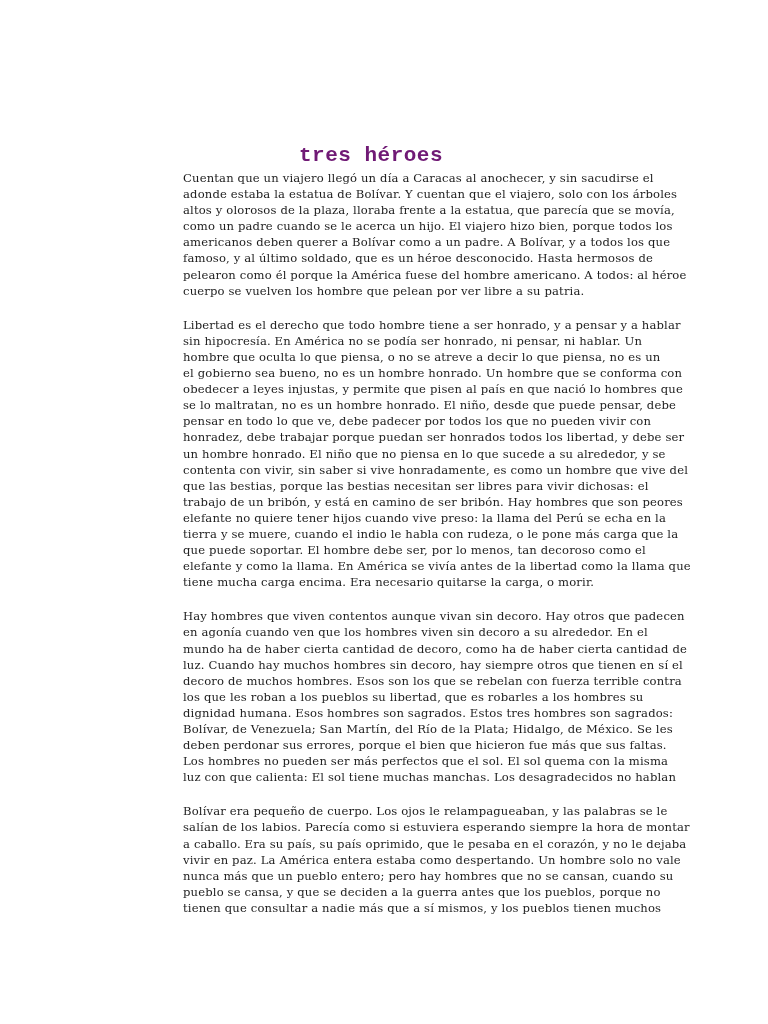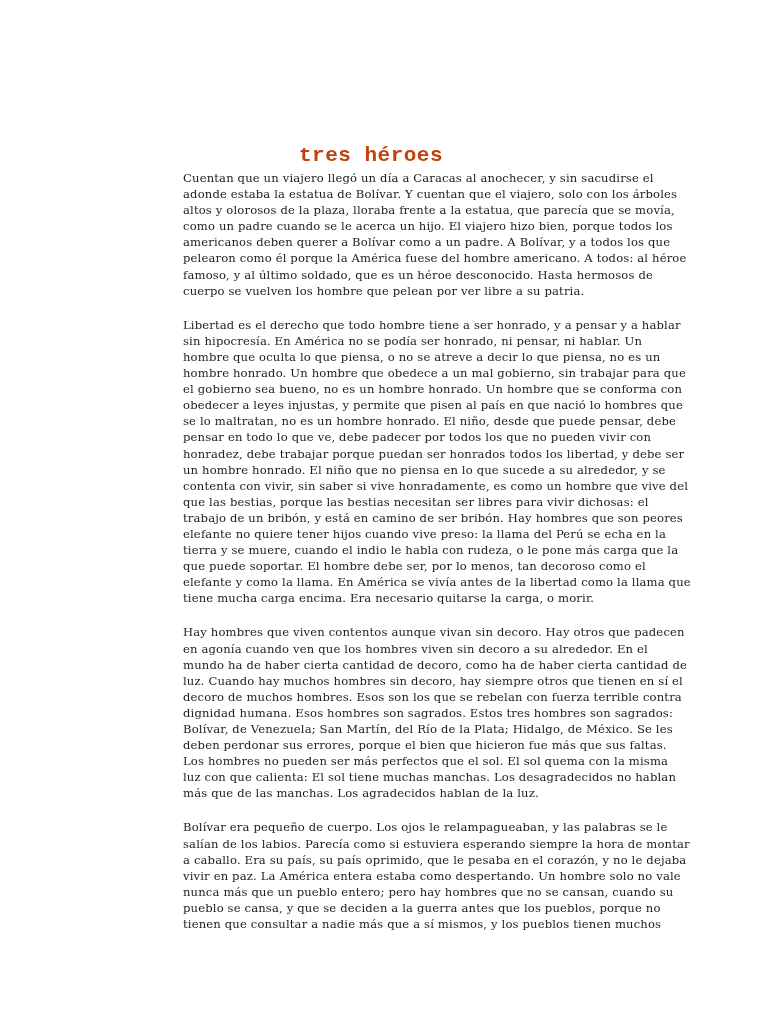--- a/index.html
+++ b/index.html
@@ -22,21 +22,21 @@
     }
     .title {
       font-family: "Liberation Mono", "DejaVu Sans Mono", monospace;
       font-weight: bold;
       font-size: 21px;
       line-height: 28px;
       text-align: center;
       width: 412px;
       margin: 0 0 0 0;
       letter-spacing: 0.5px;
-      color: #c2410c;
+      color: #701a75;
     }
     .paragraph {
       margin: 0 0 18px 0;
     }
     .line {
       font-family: "DejaVu Serif", "Liberation Serif", serif;
       font-size: 11.6px;
       line-height: 16.1px;
       white-space: nowrap;
       display: block;
@@ -50,30 +50,29 @@
 
 <div class="page">
   <h1 class="title">tres héroes</h1>
 
   <div class="paragraph">
     <span class="line">Cuentan que un viajero llegó un día a Caracas al anochecer, y sin sacudirse el</span>
     <span class="line">adonde estaba la estatua de Bolívar. Y cuentan que el viajero, solo con los árboles</span>
     <span class="line">altos y olorosos de la plaza, lloraba frente a la estatua, que parecía que se movía,</span>
     <span class="line">como un padre cuando se le acerca un hijo. El viajero hizo bien, porque todos los</span>
     <span class="line">americanos deben querer a Bolívar como a un padre. A Bolívar, y a todos los que</span>
+    <span class="line">famoso, y al último soldado, que es un héroe desconocido. Hasta hermosos de</span>
     <span class="line">pelearon como él porque la América fuese del hombre americano. A todos: al héroe</span>
-    <span class="line">famoso, y al último soldado, que es un héroe desconocido. Hasta hermosos de</span>
     <span class="line">cuerpo se vuelven los hombre que pelean por ver libre a su patria.</span>
   </div>
 
   <div class="paragraph">
     <span class="line">Libertad es el derecho que todo hombre tiene a ser honrado, y a pensar y a hablar</span>
     <span class="line">sin hipocresía. En América no se podía ser honrado, ni pensar, ni hablar. Un</span>
     <span class="line">hombre que oculta lo que piensa, o no se atreve a decir lo que piensa, no es un</span>
-    <span class="line">hombre honrado. Un hombre que obedece a un mal gobierno, sin trabajar para que</span>
     <span class="line">el gobierno sea bueno, no es un hombre honrado. Un hombre que se conforma con</span>
     <span class="line">obedecer a leyes injustas, y permite que pisen al país en que nació lo hombres que</span>
     <span class="line">se lo maltratan, no es un hombre honrado. El niño, desde que puede pensar, debe</span>
     <span class="line">pensar en todo lo que ve, debe padecer por todos los que no pueden vivir con</span>
     <span class="line">honradez, debe trabajar porque puedan ser honrados todos los libertad, y debe ser</span>
     <span class="line">un hombre honrado. El niño que no piensa en lo que sucede a su alrededor, y se</span>
     <span class="line">contenta con vivir, sin saber si vive honradamente, es como un hombre que vive del</span>
     <span class="line">que las bestias, porque las bestias necesitan ser libres para vivir dichosas: el</span>
     <span class="line">trabajo de un bribón, y está en camino de ser bribón. Hay hombres que son peores</span>
     <span class="line">elefante no quiere tener hijos cuando vive preso: la llama del Perú se echa en la</span>
@@ -82,26 +81,26 @@
     <span class="line">elefante y como la llama. En América se vivía antes de la libertad como la llama que</span>
     <span class="line">tiene mucha carga encima. Era necesario quitarse la carga, o morir.</span>
   </div>
 
   <div class="paragraph">
     <span class="line">Hay hombres que viven contentos aunque vivan sin decoro. Hay otros que padecen</span>
     <span class="line">en agonía cuando ven que los hombres viven sin decoro a su alrededor. En el</span>
     <span class="line">mundo ha de haber cierta cantidad de decoro, como ha de haber cierta cantidad de</span>
     <span class="line">luz. Cuando hay muchos hombres sin decoro, hay siempre otros que tienen en sí el</span>
     <span class="line">decoro de muchos hombres. Esos son los que se rebelan con fuerza terrible contra</span>
+    <span class="line">los que les roban a los pueblos su libertad, que es robarles a los hombres su</span>
     <span class="line">dignidad humana. Esos hombres son sagrados. Estos tres hombres son sagrados:</span>
     <span class="line">Bolívar, de Venezuela; San Martín, del Río de la Plata; Hidalgo, de México. Se les</span>
     <span class="line">deben perdonar sus errores, porque el bien que hicieron fue más que sus faltas.</span>
     <span class="line">Los hombres no pueden ser más perfectos que el sol. El sol quema con la misma</span>
     <span class="line">luz con que calienta: El sol tiene muchas manchas. Los desagradecidos no hablan</span>
-    <span class="line">más que de las manchas. Los agradecidos hablan de la luz.</span>
   </div>
 
   <div class="paragraph">
     <span class="line">Bolívar era pequeño de cuerpo. Los ojos le relampagueaban, y las palabras se le</span>
     <span class="line">salían de los labios. Parecía como si estuviera esperando siempre la hora de montar</span>
     <span class="line">a caballo. Era su país, su país oprimido, que le pesaba en el corazón, y no le dejaba</span>
     <span class="line">vivir en paz. La América entera estaba como despertando. Un hombre solo no vale</span>
     <span class="line">nunca más que un pueblo entero; pero hay hombres que no se cansan, cuando su</span>
     <span class="line">pueblo se cansa, y que se deciden a la guerra antes que los pueblos, porque no</span>
     <span class="line">tienen que consultar a nadie más que a sí mismos, y los pueblos tienen muchos</span>

